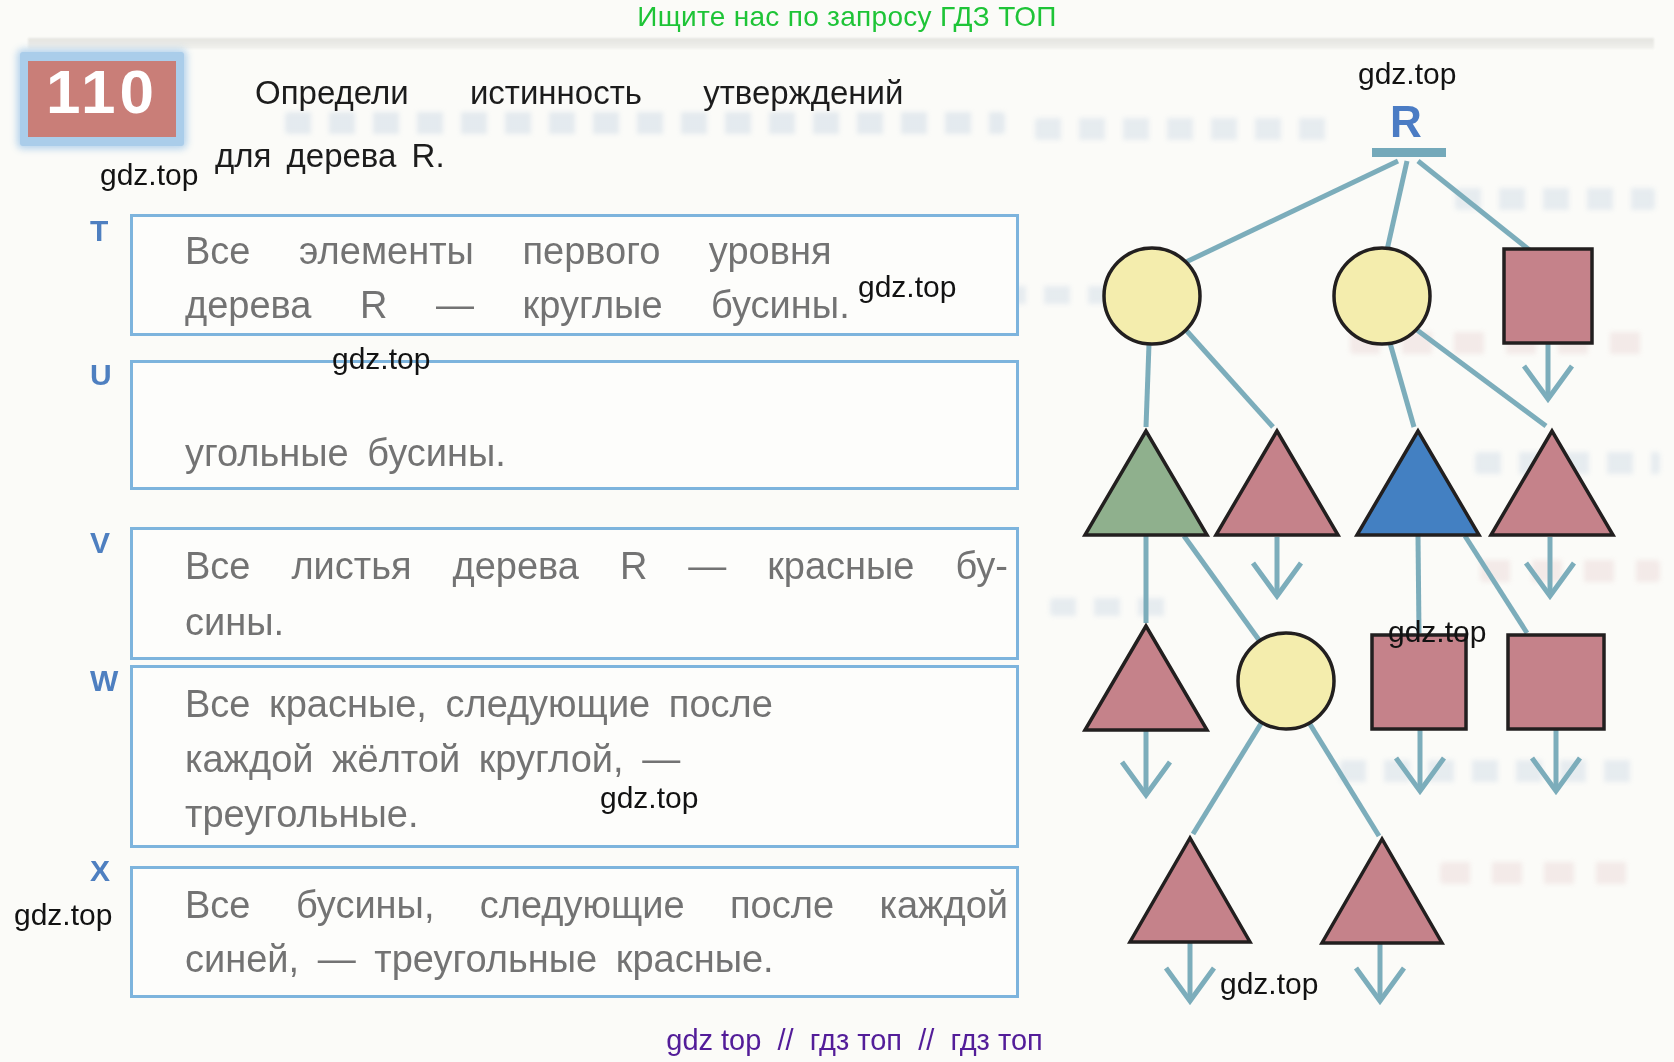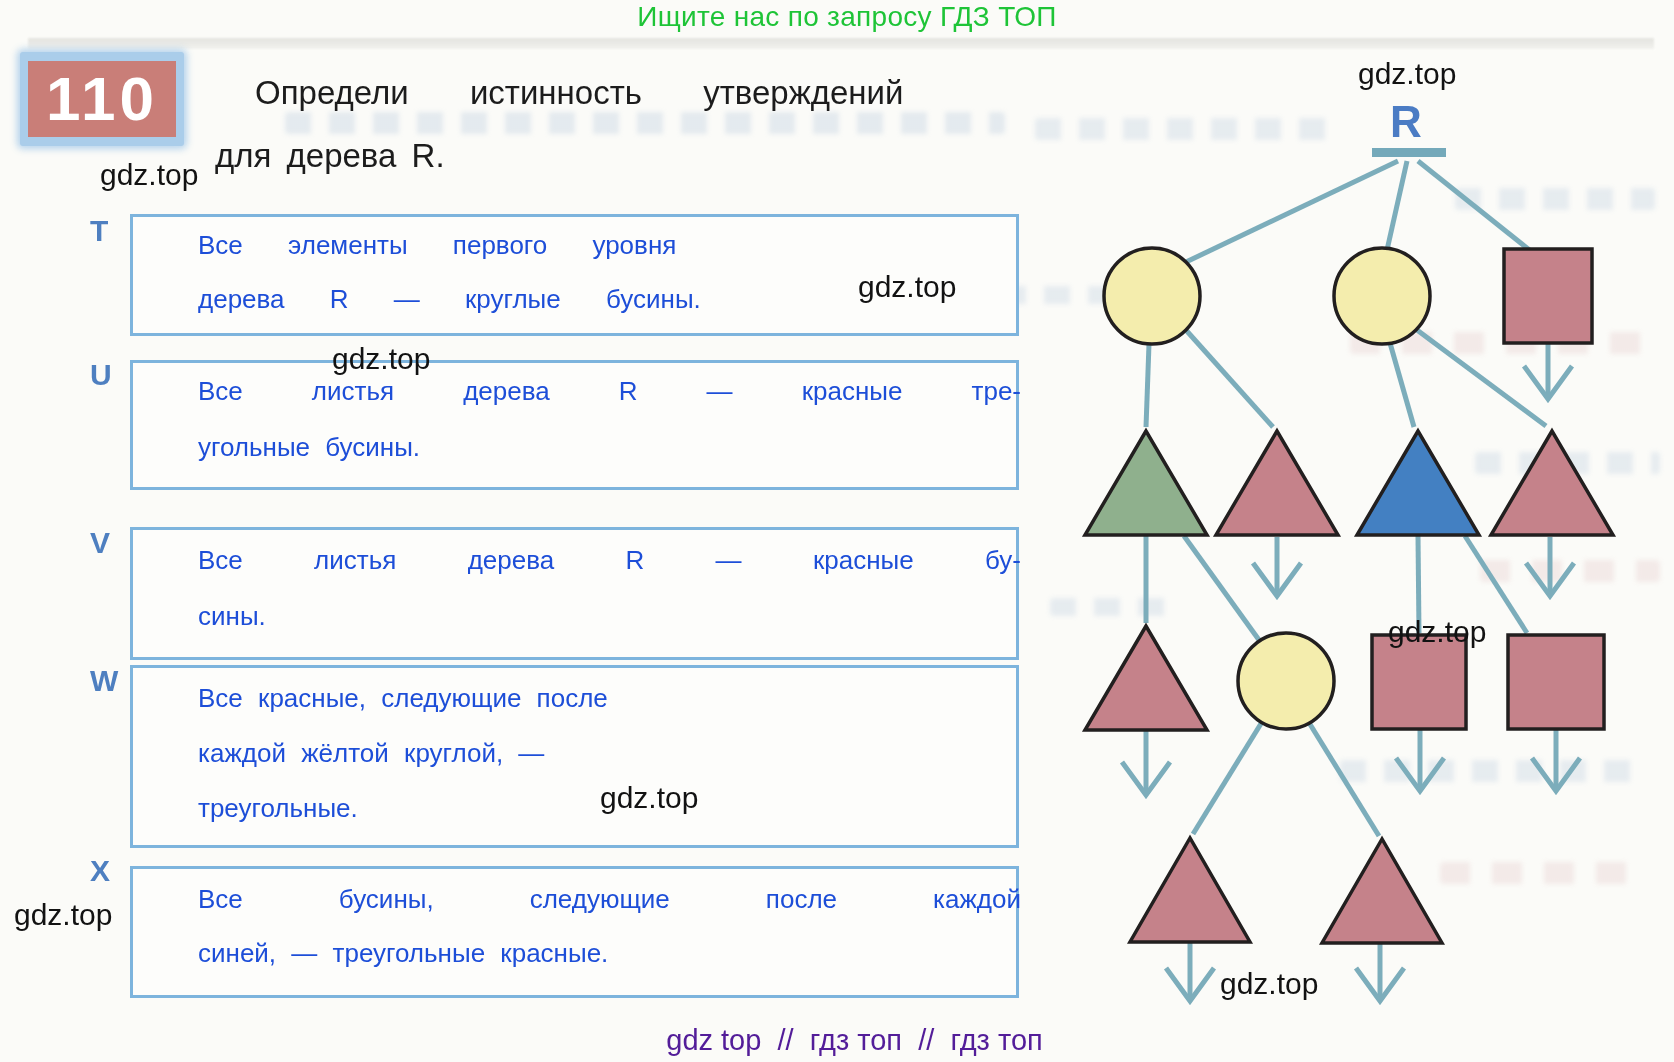--- a/index.html
+++ b/index.html
@@ -14,31 +14,31 @@
   
   .header-overlay{position:absolute;left:0;right:0;top:1px;text-align:center;
                   font-size:28px;font-weight:500;letter-spacing:.3px;}
   .footer-overlay{position:absolute;left:0;right:0;top:1024px;text-align:center;
                   font-size:29px;font-weight:500;white-space:pre;}
   .wm{position:absolute;font-size:30px;font-weight:500;color:#121212;white-space:nowrap;}
   
   .badge{position:absolute;left:20px;top:52px;width:164px;height:94px;background:#aacdea;
          border-radius:3px;box-shadow:0 0 7px 3px rgba(170,205,234,.85);}
   .badge-inner{position:absolute;left:8px;top:9px;right:8px;bottom:9px;background:#c97e78;
-               display:flex;align-items:center;justify-content:center;}
+               display:flex;justify-content:center;}
   .badge-num{color:#fff;font-size:62px;font-weight:bold;letter-spacing:4px;line-height:1;}
   
   .title-line{position:absolute;left:215px;font-size:33px;color:#1c1c1c;}
   .title-l1{top:74px;word-spacing:52px;margin-left:40px;}
   .title-l2{top:137px;word-spacing:6px;}
   
   #statements{position:absolute;inset:0;}
   .st-label{position:absolute;left:90px;width:40px;font-size:30px;font-weight:bold;color:#4e7fc0;}
   .st-box{position:absolute;left:130px;width:889px;border:3px solid #7db4dd;background:#fdfdfb;box-sizing:border-box;}
-  .st-line{position:absolute;left:198px;font-size:26px;color:#1d4ed8;white-space:nowrap;}
+  .st-line{position:absolute;left:185px;font-size:38px;color:#737373;white-space:nowrap;}
   .st-line.mode-justify{width:823px;white-space:normal;text-align:justify;text-align-last:justify;}
   .st-line.mode-wide{word-spacing:38px;}
   .st-line.mode-normal{word-spacing:8px;}
   
   #tree-svg{position:absolute;left:0;top:0;z-index:3;} .layer-top{z-index:5;}
   .page > .wm{z-index:4;}
 </style>
 </head>
 <body>
 
@@ -67,21 +67,20 @@
   <div class="title-line title-l1">Определи истинность утверждений</div>
   <div class="title-line title-l2">для дерева R.</div>
 
   <div id="statements">
       <div class="st-label" style="top: 214px;">T</div>
       <div class="st-box" style="top: 214px; height: 122px;"></div>
       <div class="st-line mode-wide" style="top: 230px;">Все элементы первого уровня</div>
       <div class="st-line mode-wide" style="top: 284px;">дерева R — круглые бусины.</div>
       <div class="st-label" style="top: 358px;">U</div>
       <div class="st-box" style="top: 360px; height: 130px;"></div>
-      <div class="st-line mode-justify" style="top: 376px;">Все листья дерева R — красные тре-</div>
       <div class="st-line mode-normal" style="top: 432px;">угольные бусины.</div>
       <div class="st-label" style="top: 526px;">V</div>
       <div class="st-box" style="top: 527px; height: 133px;"></div>
       <div class="st-line mode-justify" style="top: 545px;">Все листья дерева R — красные бу-</div>
       <div class="st-line mode-normal" style="top: 601px;">сины.</div>
       <div class="st-label" style="top: 664px;">W</div>
       <div class="st-box" style="top: 665px; height: 183px;"></div>
       <div class="st-line mode-normal" style="top: 683px;">Все красные, следующие после</div>
       <div class="st-line mode-normal" style="top: 738px;">каждой жёлтой круглой, —</div>
       <div class="st-line mode-normal" style="top: 793px;">треугольные.</div>

